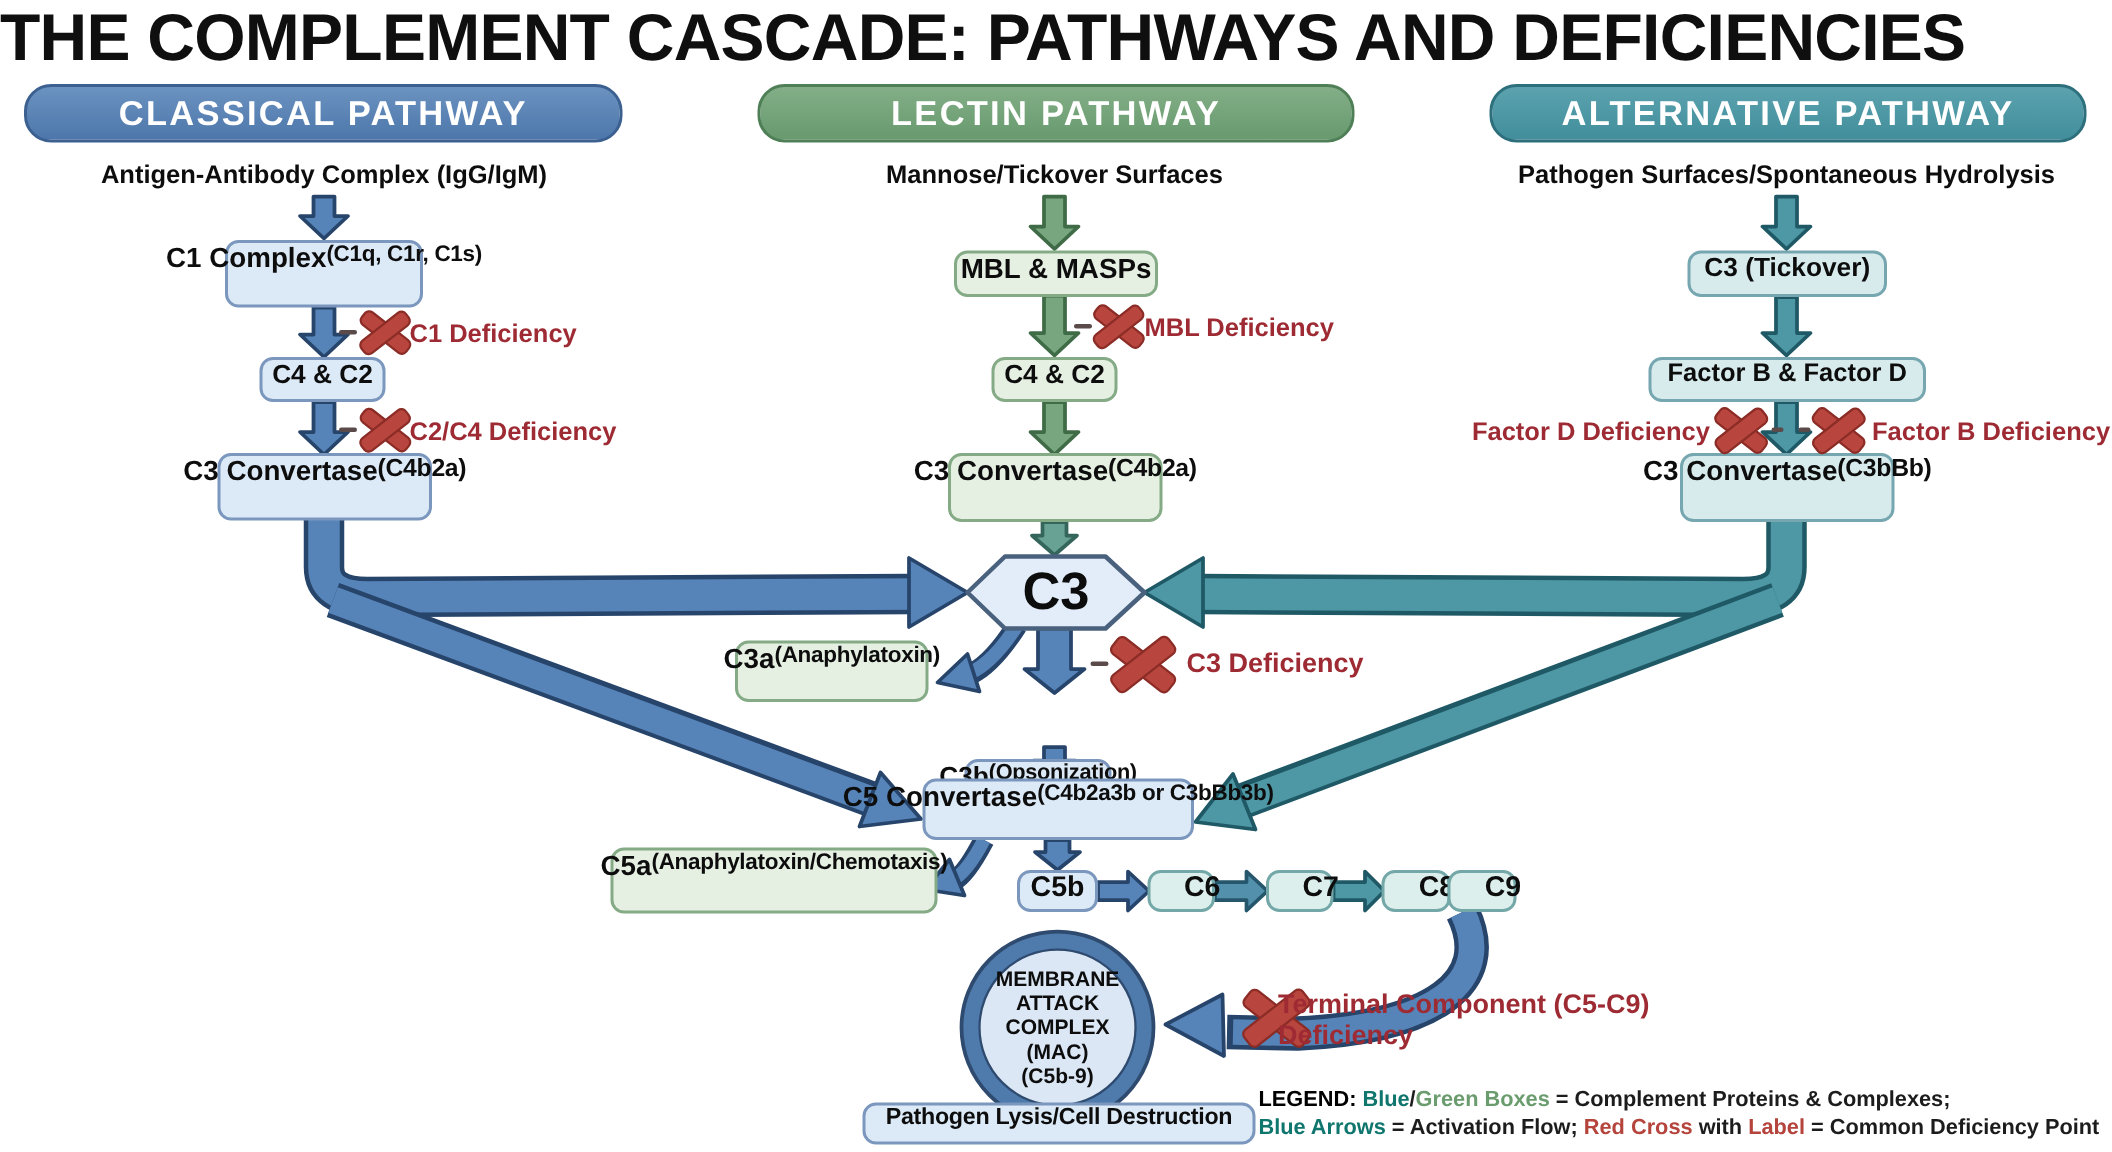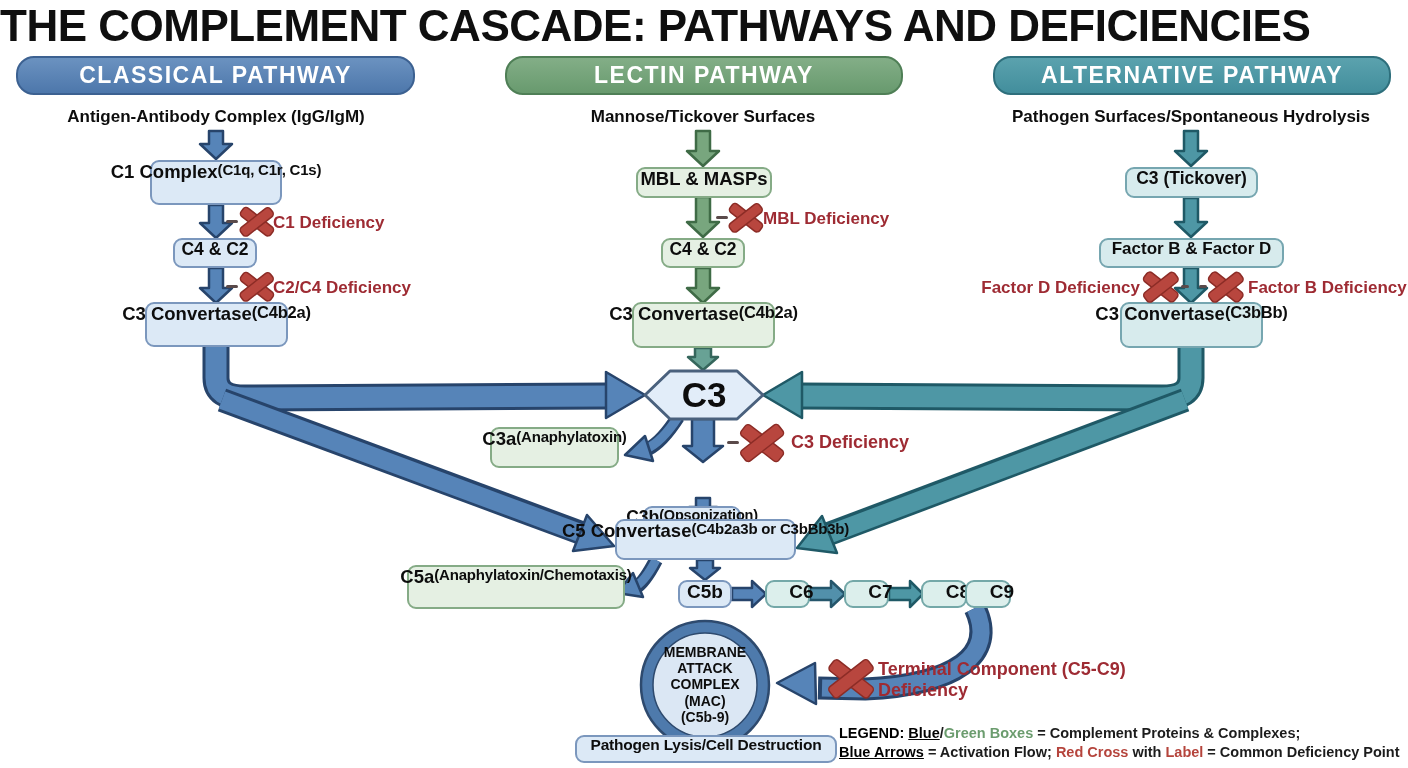--- a/index.html
+++ b/index.html
@@ -31,21 +31,21 @@
   .red-x::before{transform:translate(-50%,-50%) rotate(38deg);}
   .red-x::after{transform:translate(-50%,-50%) rotate(-38deg);}
   .dash{position:absolute;height:3px;background:#5a4a4a;border-radius:2px;z-index:3;}
   .c3-label{position:absolute;left:645px;top:371px;width:118px;height:48px;display:flex;
         align-items:center;justify-content:center;font-size:35px;font-weight:bold;z-index:2;}
   .mac-text{position:absolute;left:645px;top:644px;width:120px;text-align:center;font-weight:bold;
         font-size:14px;line-height:1.16;z-index:2;}
   .legend{position:absolute;left:839px;top:724px;font-size:14.5px;font-weight:600;
         line-height:18.5px;color:#1c1c1c;z-index:2;white-space:nowrap;}
   .legend .lg-bold{font-weight:bold;color:#000;}
-  .lg-blue{color:#000000;text-decoration:underline;} .lg-green{color:#6b9c6e;} .lg-red{color:#b5443c;} .lg-k{color:#1c1c1c;}
+  .lg-blue{color:#0f766e;} .lg-green{color:#6b9c6e;} .lg-red{color:#b5443c;} .lg-k{color:#1c1c1c;}
   svg.arrows{position:absolute;left:0;top:0;z-index:1;}
 </style>
 </head>
 <body>
 
 <svg class="arrows" width="1408" height="768" viewBox="0 0 1408 768">
 
   <g fill="#5684b8" stroke="#27446b" stroke-width="2.5" stroke-linejoin="round">
     <polygon points="209,131 223,131 223,144 232,144 216,159 200,144 209,144"></polygon>
     <polygon points="209,205 223,205 223,223 232,223 216,238 200,223 209,223"></polygon>
@@ -242,21 +242,21 @@
 <div class="dash" style="left:1181px;top:285px;width:8px;"></div>
 <div class="dash" style="left:1199px;top:285px;width:8px;"></div>
 <div class="red-x" style="left:1208px;top:269px;width:36px;height:36px;"></div>
 <div class="def" style="left:1248px;top:278px;">Factor B Deficiency</div>
 
 <div class="dash" style="left:727px;top:441px;width:12px;"></div>
 <div class="red-x" style="left:740px;top:421px;width:44px;height:44px;"></div>
 <div class="def" style="left:791px;top:432px;font-size:18px;">C3 Deficiency</div>
 
 <div class="red-x" style="left:828px;top:656px;width:46px;height:46px;"></div>
-<div class="def" style="left:878px;top:659px;font-size:18px;line-height:21px;">
+<div class="def" style="left:852px;top:659px;font-size:18px;line-height:21px;">
   <div>Terminal Component (C5-C9)</div>
   <div>Deficiency</div>
 </div>
 
 <div class="legend">
   <div>
     <span class="lg-bold">LEGEND: </span><span class="lg-blue">Blue</span><span class="lg-k">/</span><span class="lg-green">Green Boxes</span><span class="lg-k"> = Complement Proteins &amp; Complexes;</span>
   </div>
   <div>
     <span class="lg-blue">Blue Arrows</span><span class="lg-k"> = Activation Flow; </span><span class="lg-red">Red Cross</span><span class="lg-k"> with </span><span class="lg-red">Label</span><span class="lg-k"> = Common Deficiency Point</span>

